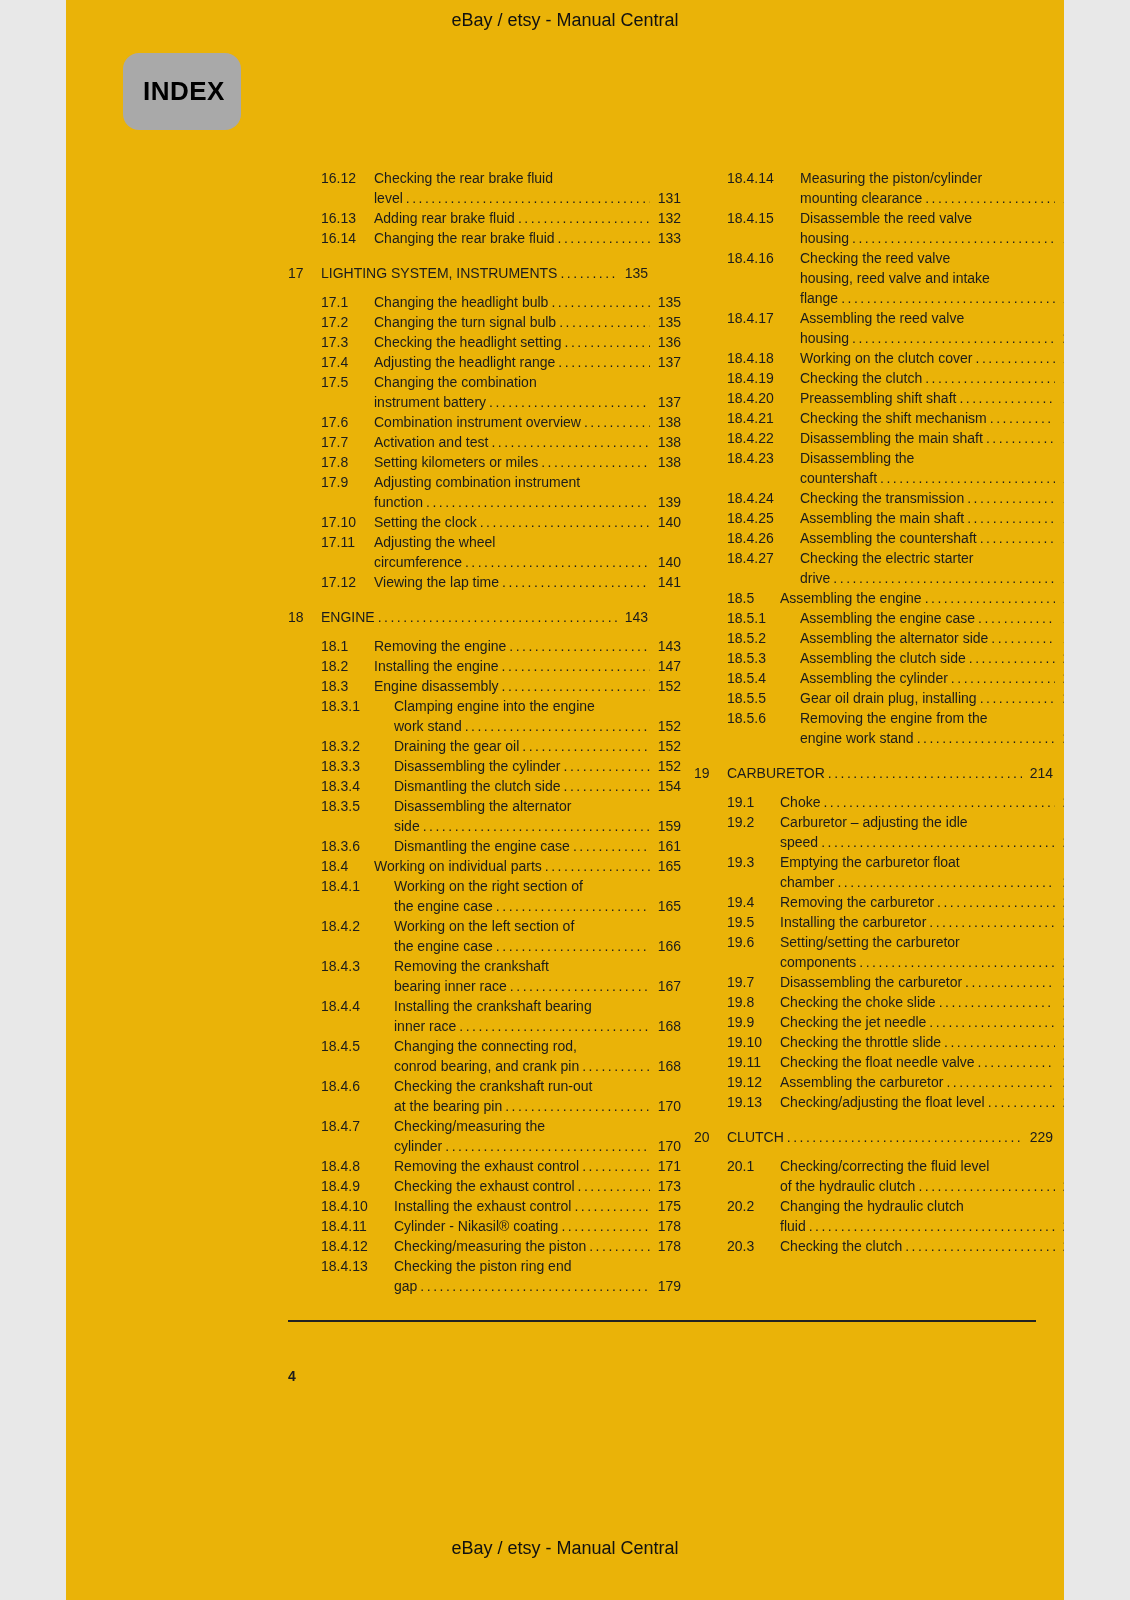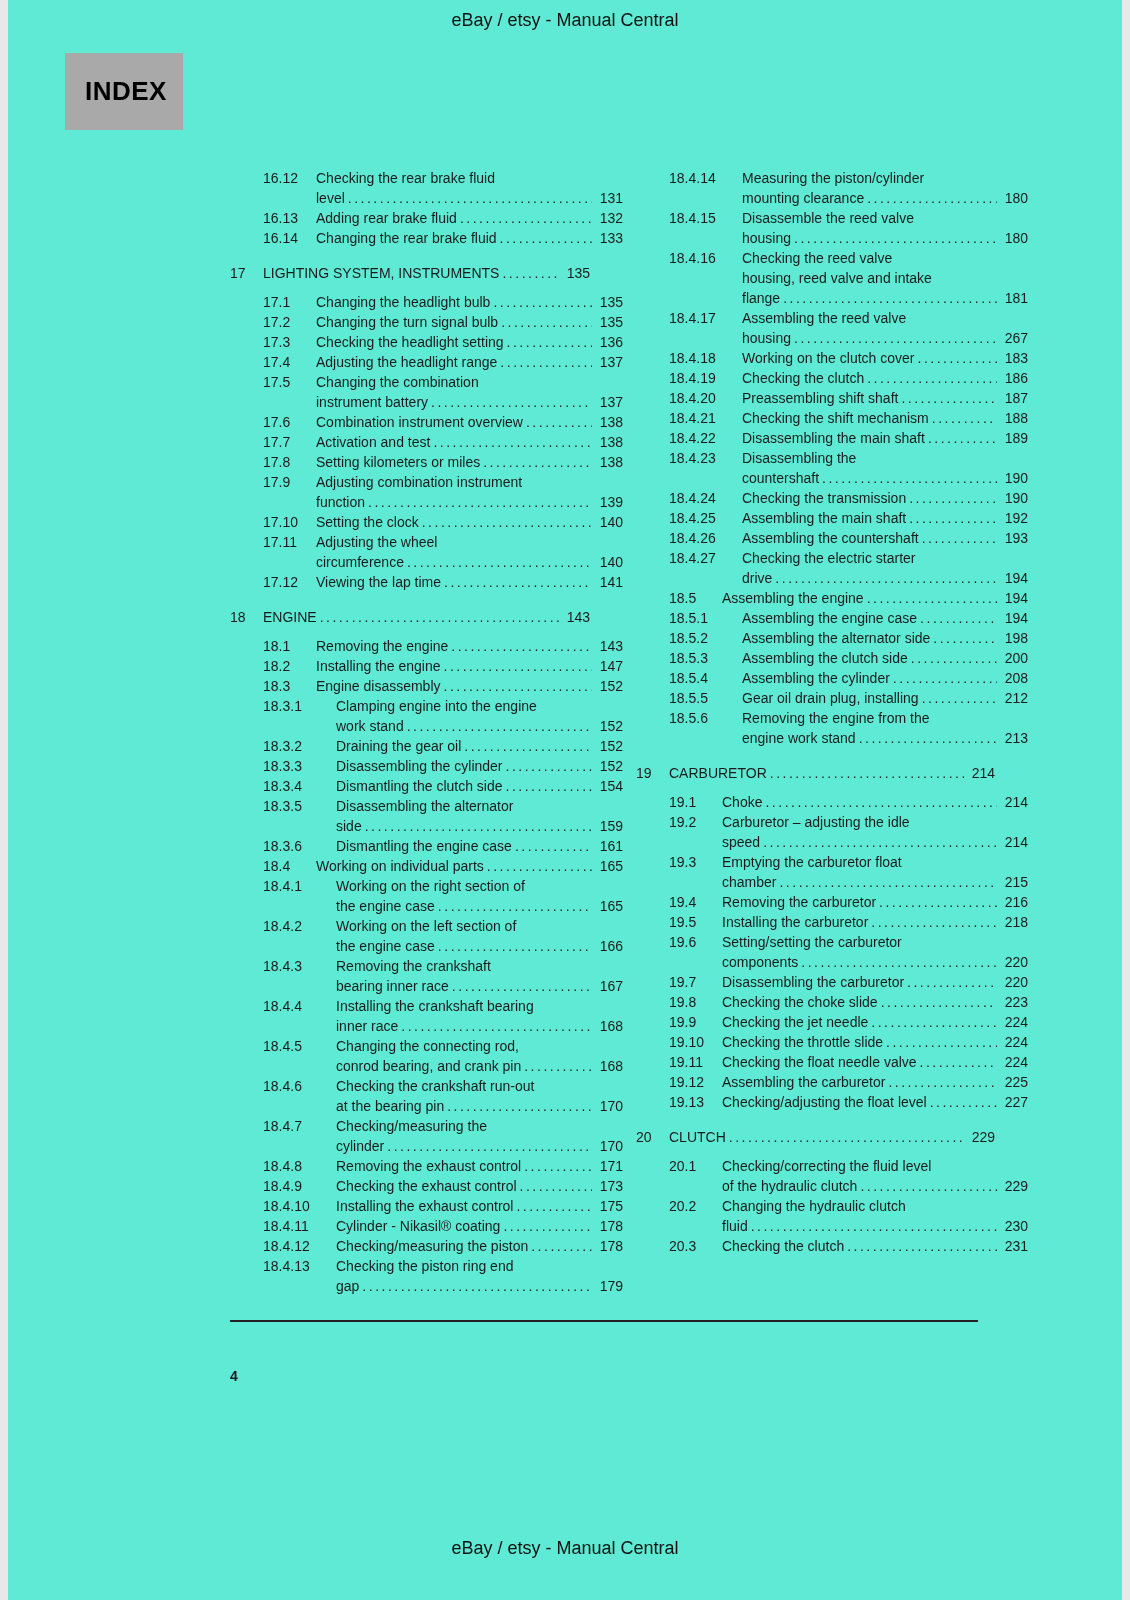--- a/index.html
+++ b/index.html
@@ -1,36 +1,36 @@
 <!DOCTYPE html>
 <html><head>
 <meta charset="utf-8">
 <style>
   html,body { margin:0; padding:0; background:#e8e8e8; }
   .page {
     position:relative;
-    width:1114px; height:1600px;
+    width:998px; height:1600px;
     margin:0 auto;
-    background:#5eead4;
+    background:#eab308;
     font-family:"Liberation Sans", sans-serif;
     color:#1c1c1c;
     overflow:hidden;
   }
   .header-title, .footer-title {
     position:absolute; left:0; width:100%;
     text-align:center; font-size:18px; color:#111;
   }
   .header-title { top:10px; }
   .footer-title { top:1538px; }
   .index-box {
     position:absolute; left:57px; top:53px;
     width:118px; height:77px;
     background:#a9a9a9;
     display:flex; align-items:center;
-    padding-left:20px; box-sizing:border-box;
+    padding-left:20px; box-sizing:border-box;border-radius:16px;
   }
   .index-box span { font-size:26px; font-weight:bold; color:#000; letter-spacing:0.5px; }
   .toc {
     position:absolute; left:222px; top:168px; width:748px;
     display:flex; gap:46px;
     font-size:14px; line-height:20px;
   }
   .toc-col { flex:0 0 360px; width:360px; }
   .toc-col + .toc-col { flex-basis:359px; width:359px; }
   .entry { margin:0; }

